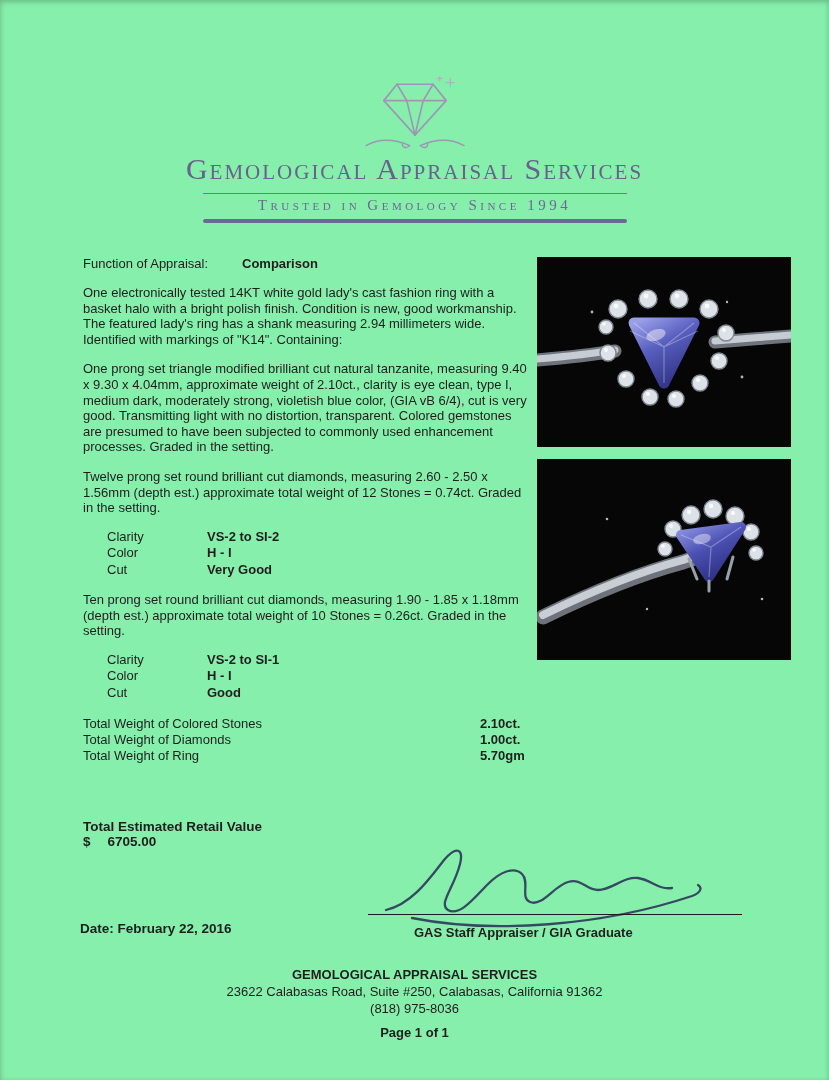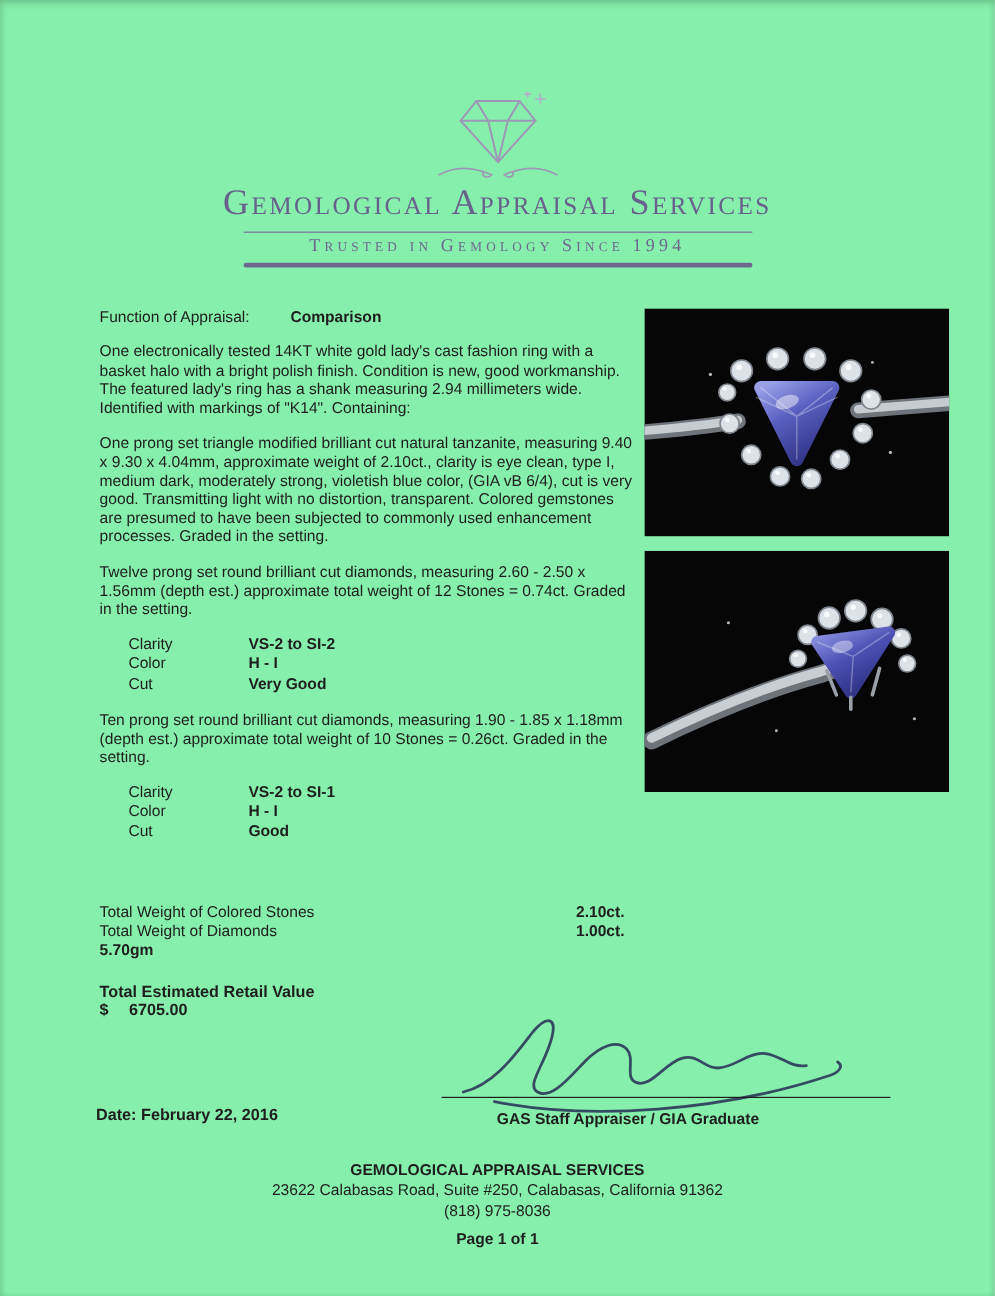--- a/index.html
+++ b/index.html
@@ -32,21 +32,21 @@
   .kv-row { display:flex; line-height:15px; }
   .kv-label { width:159px; flex:none; }
   .kv-value { font-weight:bold; }
   .para { margin:14px 0 0; }
   .spec-table { margin:13px 0 0 24px; }
   .spec-row { display:flex; line-height:16.4px; }
   .spec-label { width:100px; flex:none; }
   .spec-value { font-weight:bold; }
 
   
-  .totals { position:absolute; top:752px; left:83px; font-size:13px; line-height:15.9px; }
+  .totals { position:absolute; top:716px; left:83px; font-size:13px; line-height:15.9px; }
   .totals-row { display:flex; }
   .totals-label { width:397px; flex:none; }
   .totals-value { font-weight:bold; }
   .retail {
     position:absolute; top:819px; left:83px; width:655px;
     display:flex; justify-content:space-between; font-weight:bold; font-size:13.5px;flex-direction:column;
   }
   .retail-amount { display:flex; gap:17px; }
 
   
@@ -141,20 +141,21 @@
   <div class="totals">
     <div class="totals-row">
       <span class="totals-label">Total Weight of Colored Stones</span>
       <span class="totals-value">2.10ct.</span>
     </div>
     <div class="totals-row">
       <span class="totals-label">Total Weight of Diamonds</span>
       <span class="totals-value">1.00ct.</span>
     </div>
     <div class="totals-row">
+      <span class="totals-label">Total Weight of Ring</span>
       <span class="totals-value">5.70gm</span>
     </div>
   </div>
 
   <div class="retail">
     <span>Total Estimated Retail Value</span>
     <span class="retail-amount">
       <span>$</span>
       <span>6705.00</span>
     </span>

